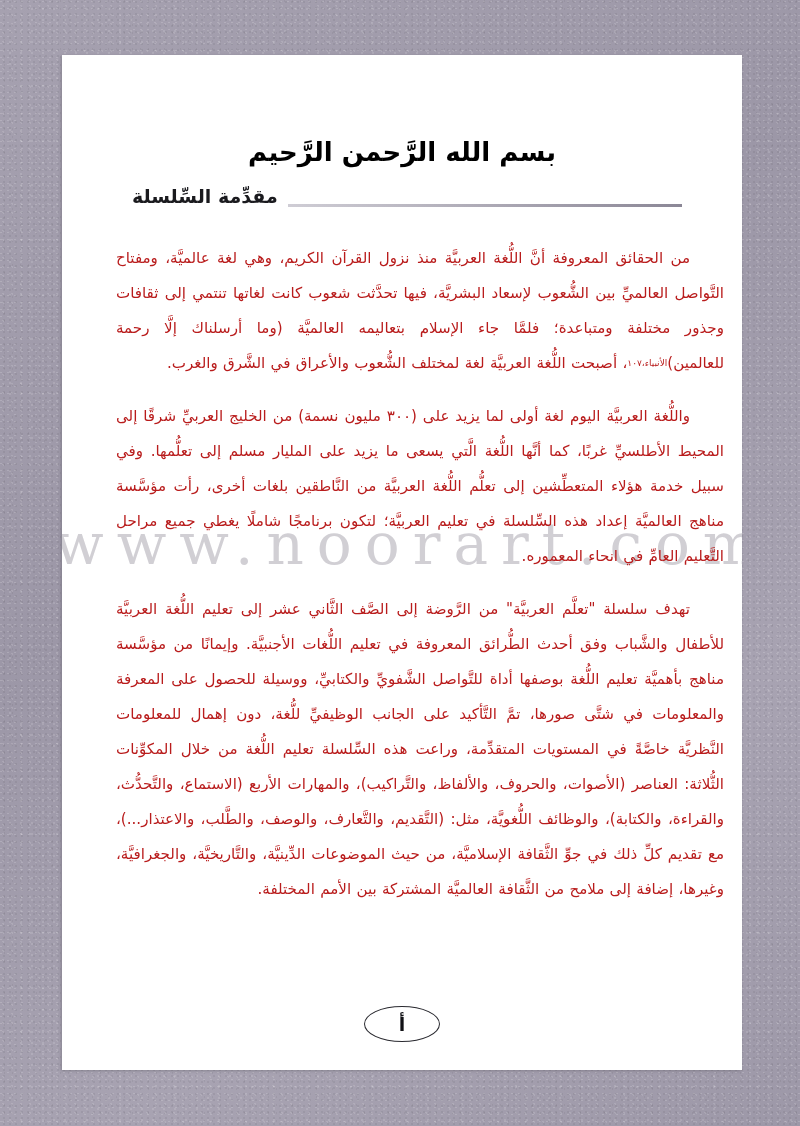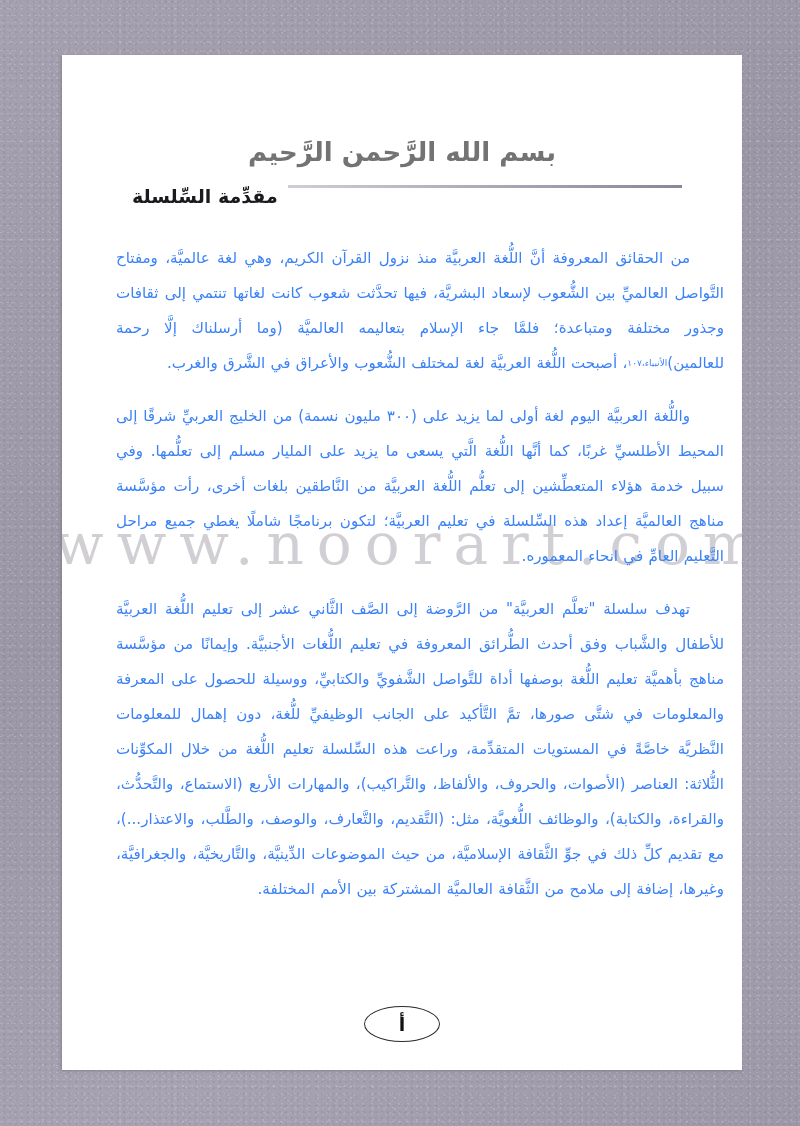--- a/index.html
+++ b/index.html
@@ -70,34 +70,34 @@
   
   #basmala {
     position: absolute;
     top: 82px;
     right: 70px;
     left: 70px;
     text-align: center;
     font-family: "DejaVu Sans", "Liberation Sans", sans-serif;
     font-size: 26px;
     font-weight: 700;
-    color: #737373;
+    color: #000000;
     direction: rtl;
     z-index: 3;
     letter-spacing: 0px;
   }
 
   #series-heading-row {
     position: absolute;
     top: 130px;
     left: 70px;
     right: 60px;
     display: flex;
     flex-direction: row-reverse;
-    align-items: flex-start;
+    align-items: flex-end;
     gap: 10px;
     z-index: 3;
   }
   #series-heading-text {
     font-size: 19px;
     font-weight: 700;
     color: #1a1a1e;
     direction: rtl;
     white-space: nowrap;
     font-family: "DejaVu Sans", "Liberation Sans", sans-serif;
@@ -111,21 +111,21 @@
   
   #body-text {
     position: absolute;
     top: 186px;
     right: 18px;
     left: 18px;
     z-index: 2;
     direction: rtl;
     text-align: justify;
     text-align-last: right;
-    color: #3b82f6;
+    color: #b91c1c;
     font-family: "DejaVu Sans", "Liberation Sans", sans-serif;
     margin-left: 36px;
   }
   .para {
     font-size: 15.1px;
     line-height: 35px;
     margin: 0 0 18px 0;
     text-indent: 34px;
     word-spacing: 0.5px;
   }

